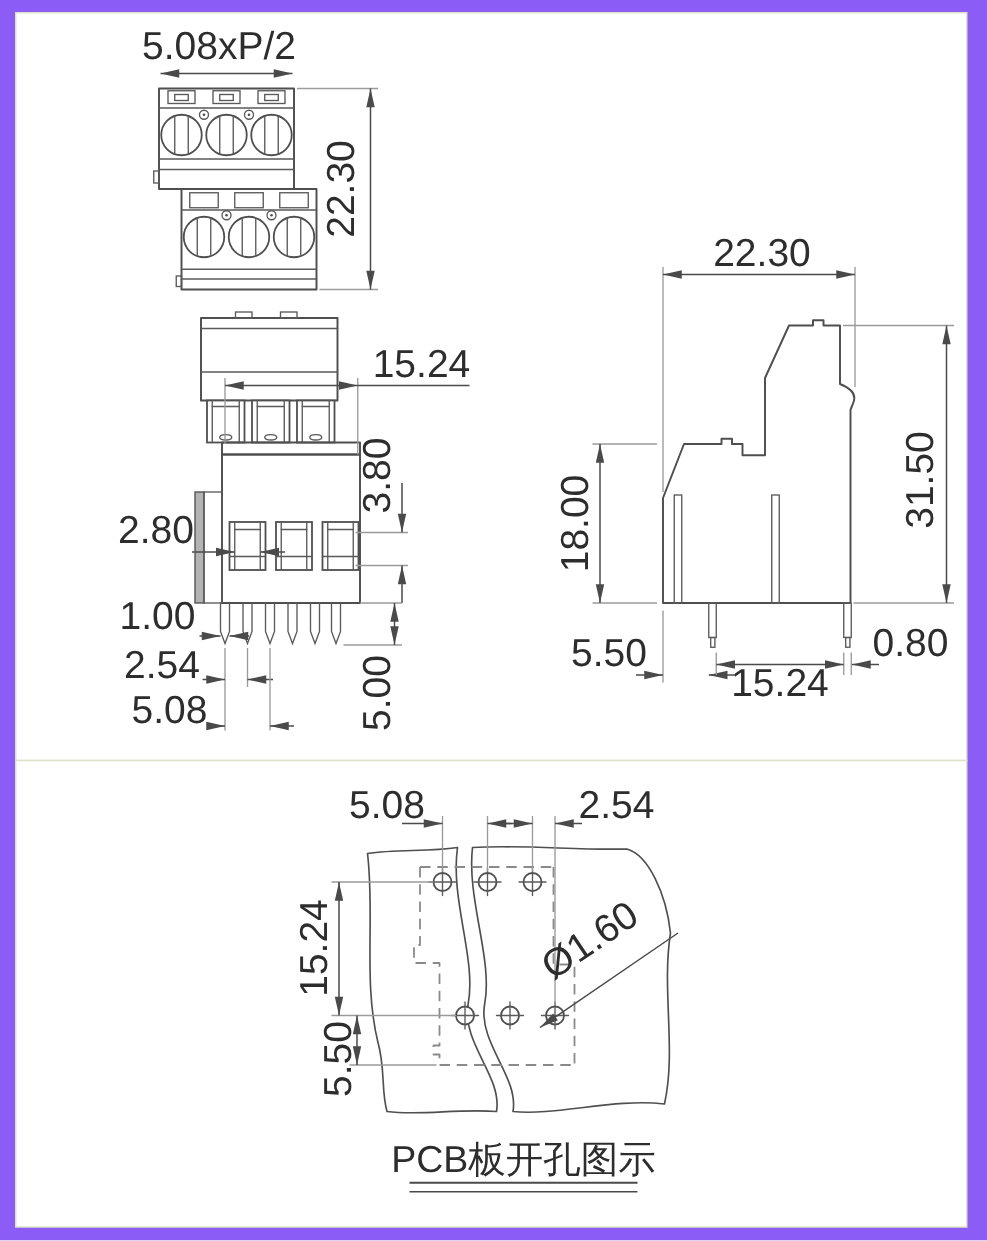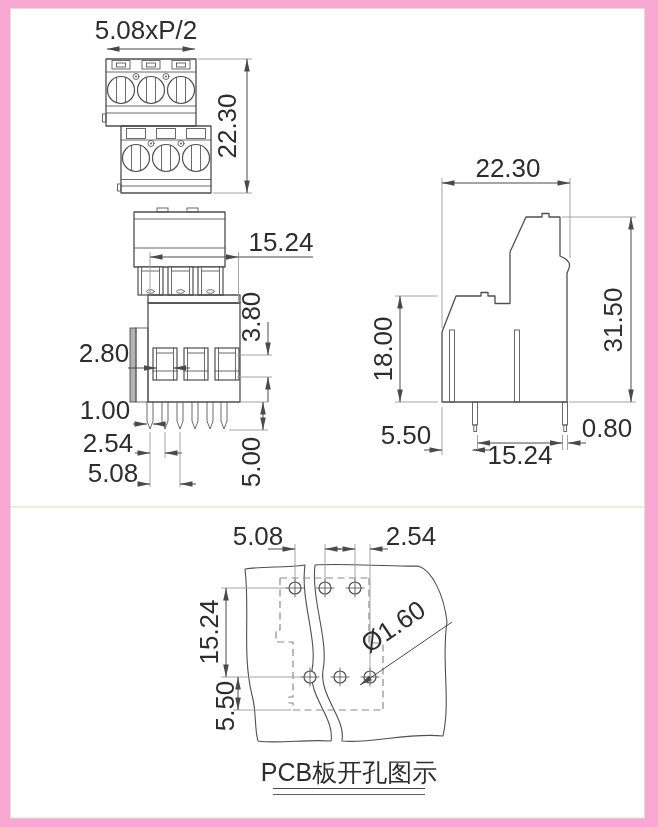--- a/index.html
+++ b/index.html
@@ -1,16 +1,16 @@
 <!DOCTYPE html>
 <html><head>
 <meta charset="utf-8">
 <style>
   html,body{margin:0;padding:0;background:#fbfbf4;}
-  .stage{position:relative;width:658px;height:827px;background:#f9a8d4;overflow:hidden;}
+  .stage{position:relative;width:658px;height:827px;background:#8b5cf6;overflow:hidden;}
   svg{display:block;}
   .panel{fill:#ffffff;stroke:#dfe3c6;stroke-width:1;}
   .ol{fill:none;stroke:#4f4f4f;stroke-width:1.3;stroke-linejoin:round;stroke-linecap:round;}
   .ol2{fill:#ffffff;stroke:#4f4f4f;stroke-width:1.2;}
   .tl{fill:none;stroke:#5a5a5a;stroke-width:0.9;stroke-linecap:round;}
   .dim{fill:none;stroke:#4a4a4a;stroke-width:1;}
   .ext{fill:none;stroke:#9a9a9a;stroke-width:0.9;}
   .dsh{fill:none;stroke:#8a8a8a;stroke-width:1.2;stroke-dasharray:7 4.5;stroke-linejoin:round;}
   .gray{fill:#b3b3b3;stroke:#4f4f4f;stroke-width:0.9;}
   .t{font-family:"Liberation Sans","DejaVu Sans",sans-serif;font-size:26px;fill:#2d2d2d;}

